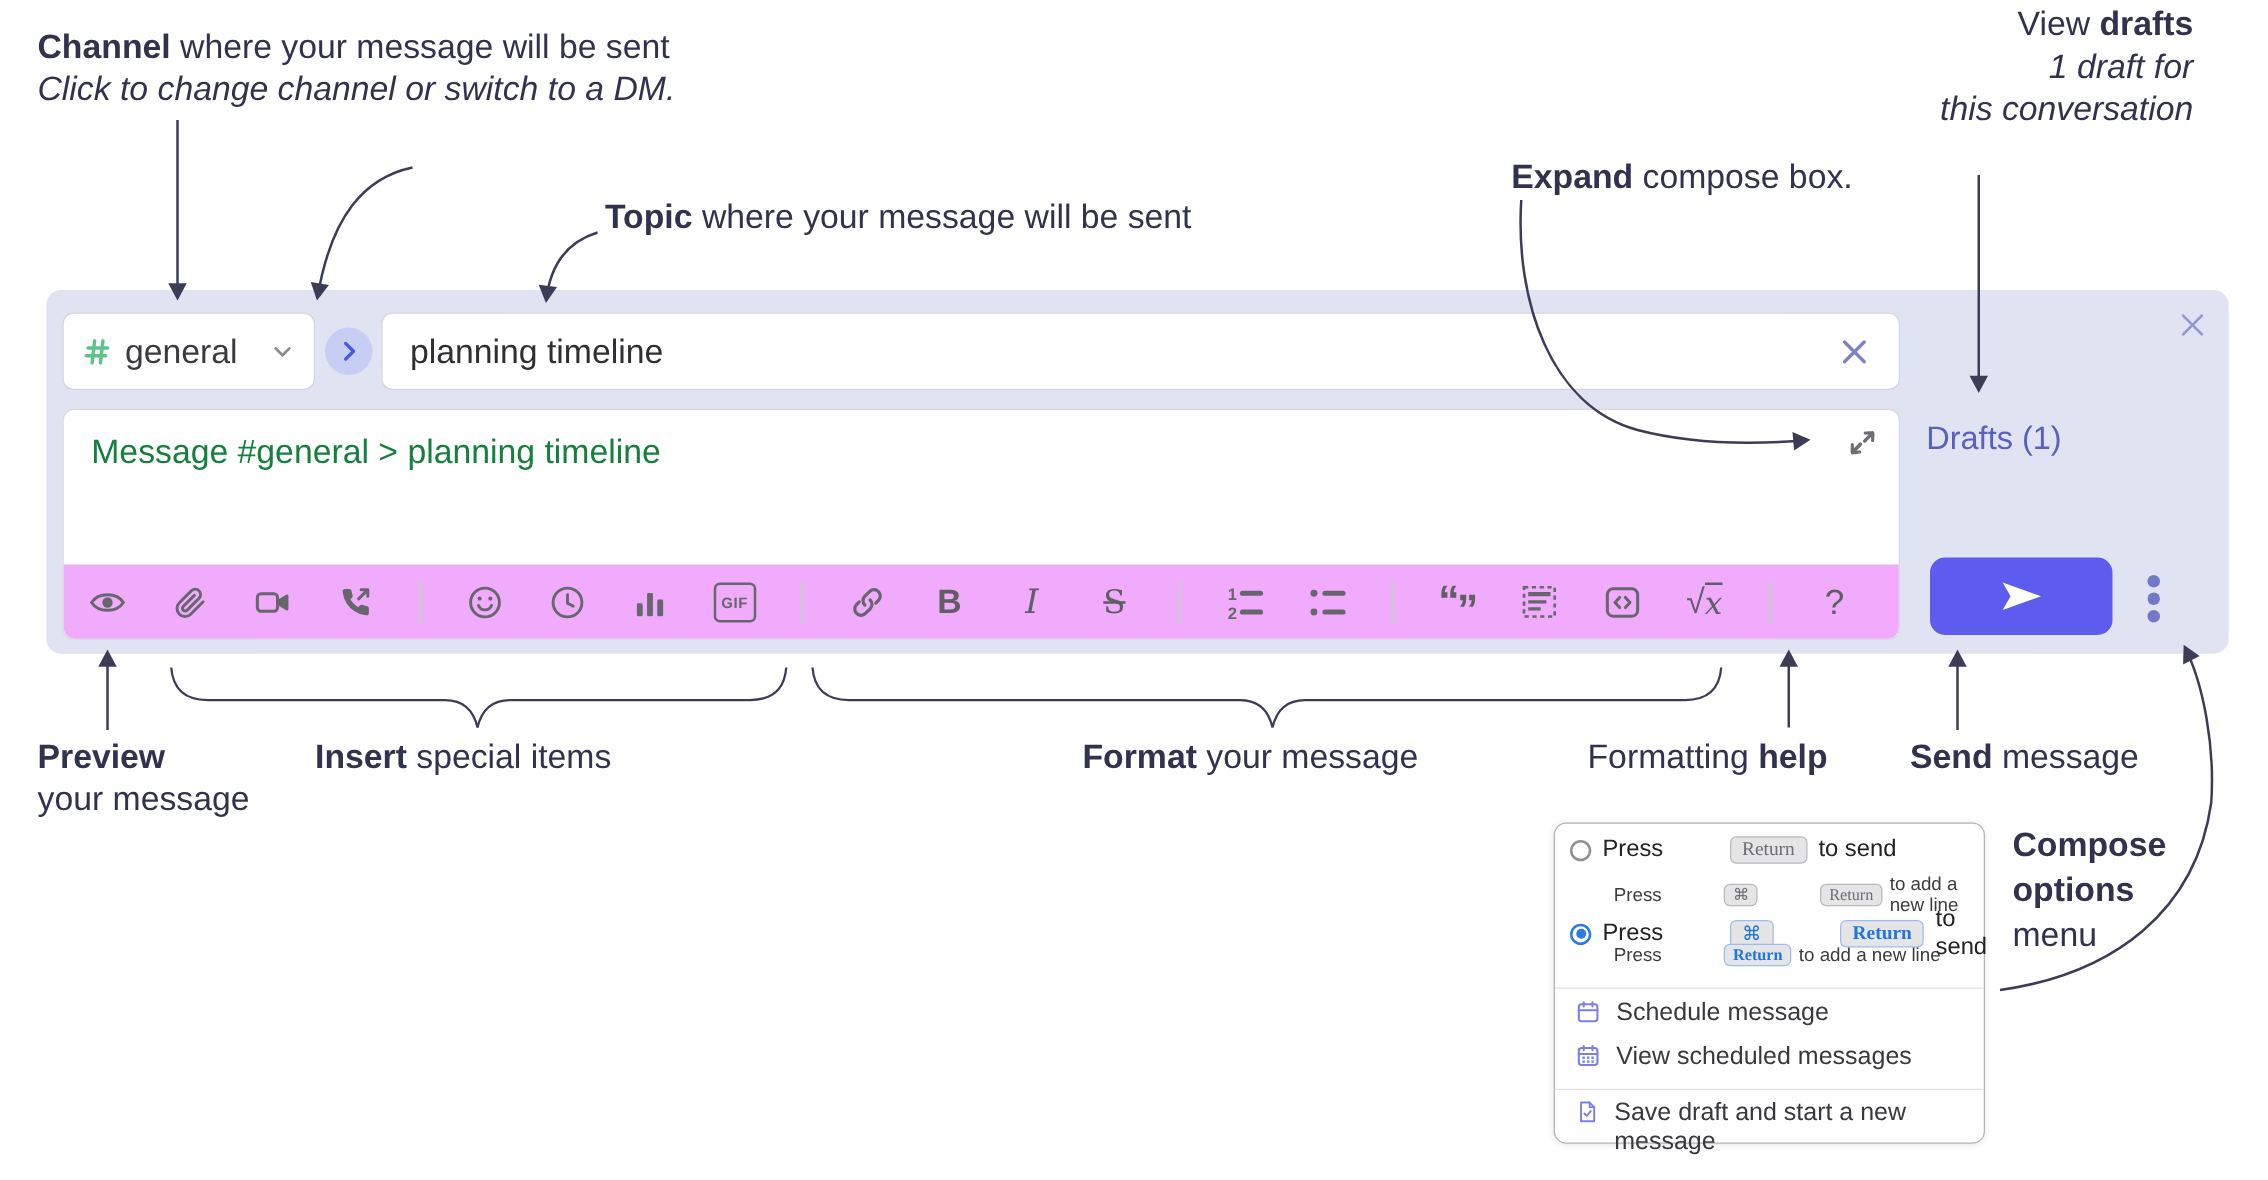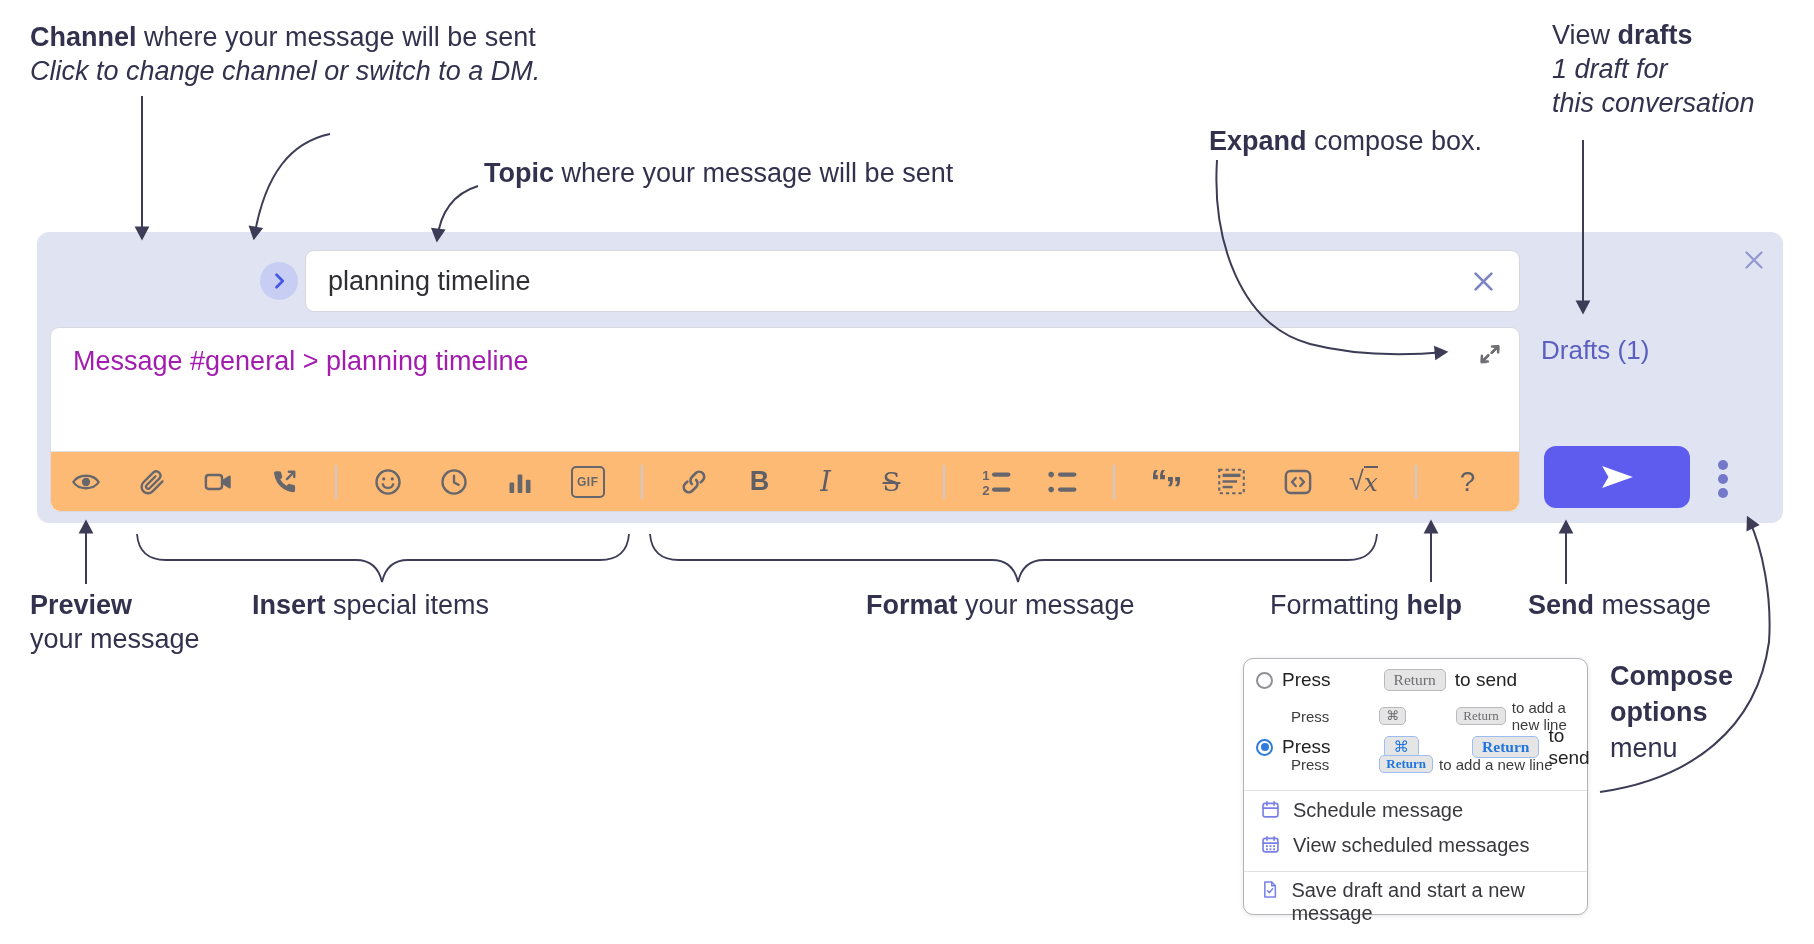--- a/index.html
+++ b/index.html
@@ -24,24 +24,24 @@
   .goto-btn { position:absolute; left:223px; top:30px; width:38px; height:38px; border-radius:50%;
     background:#c8cef3; display:flex; align-items:center; justify-content:center; cursor:pointer; }
   .topic-input { position:absolute; left:268px; top:18px; width:1215px; height:62px; background:#fff;
     border:1px solid #d6d6de; border-radius:9px; display:flex; align-items:center; padding:4px 22px; }
   .topic-input .value { font-size:27px; color:#2e2e33; flex:1; }
   .icon-btn { display:flex; align-items:center; justify-content:center; cursor:pointer; }
   .close-x { position:absolute; left:1705px; top:16px; width:24px; height:24px; }
 
   .msg-box { position:absolute; left:13px; top:95px; width:1470px; height:185px; background:#fff;
     border:1px solid #d9d9df; border-radius:9px; }
-  .placeholder { position:absolute; left:22px; top:18px; font-size:27px; color:#a21caf; }
+  .placeholder { position:absolute; left:22px; top:18px; font-size:27px; color:#15803d; }
   .expand-ic { position:absolute; right:16px; top:13px; width:26px; height:26px; }
 
-  .fmt-toolbar { position:absolute; left:0; bottom:0; width:100%; height:60px; background:#fdba74;
+  .fmt-toolbar { position:absolute; left:0; bottom:0; width:100%; height:60px; background:#f0abfc;
     border-top:1px solid #e3e3e8; border-radius:0 0 9px 9px; display:flex; align-items:center;
     padding-left:20px; gap:36px; }
   .tb { width:30px; height:32px; display:flex; align-items:center; justify-content:center;
     color:#66666c; cursor:pointer; flex:0 0 auto; }
   .tb svg { display:block; }
   .tb-div { width:2px; height:34px; background:#c9c9cf; flex:0 0 auto; }
   .tb-b { font-size:27px; font-weight:700; color:#5e5e64; }
   .tb-i { font-size:27px; font-style:italic; font-family:"DejaVu Serif",serif; color:#5e5e64; }
   .tb-s { font-size:26px; font-family:"DejaVu Serif",serif; color:#5e5e64; text-decoration:line-through; text-decoration-thickness:2px; }
   .gifbox { border:2.2px solid #66666c; border-radius:5px; font-size:12px; font-weight:700;
@@ -88,21 +88,21 @@
 
 
   <div class="ann" style="left:484px;top:156px;">
     <b>Topic</b><span> where your message will be sent</span>
   </div>
 
   <div class="ann" style="left:1209px;top:124px;">
     <b>Expand</b><span> compose box.</span>
   </div>
 
-  <div class="ann" style="left:1552px;top:18px;">
+  <div class="ann" style="left:1552px;top:2px;text-align:right;">
     <div><span>View </span><b>drafts</b></div>
     <div class="it">1 draft for</div>
     <div class="it">this conversation</div>
   </div>
 
   <div class="ann" style="left:30px;top:588px;">
     <div><b>Preview</b></div>
     <div>your message</div>
   </div>
 
@@ -123,20 +123,29 @@
   </div>
 
   <div class="ann" style="left:1610px;top:658px;line-height:36px;">
     <div><b>Compose</b></div>
     <div><b>options</b></div>
     <div>menu</div>
   </div>
 
   <div class="compose">
 
+    <div class="chan-select">
+      <svg width="25" height="25" viewBox="0 0 24 24" fill="none" stroke="#5cc389" stroke-width="2.6" stroke-linecap="round">
+          <path d="M10.3 3.5 L8.3 20.5 M16.7 3.5 L14.7 20.5 M5.2 9 H20.2 M3.8 15 H18.8"></path>
+        </svg>
+      <span class="label">general</span>
+      <svg width="22" height="22" viewBox="0 0 24 24" fill="none" stroke="#8a8a90" stroke-width="2.4" stroke-linecap="round" stroke-linejoin="round">
+          <polyline points="6,9.5 12,15.5 18,9.5"></polyline>
+        </svg>
+    </div>
 
     <div class="goto-btn">
       <svg width="20" height="20" viewBox="0 0 24 24" fill="none" stroke="#4359e6" stroke-width="3.2" stroke-linecap="round" stroke-linejoin="round">
           <polyline points="9,4.5 16.5,12 9,19.5"></polyline>
         </svg>
     </div>
 
     <div class="topic-input">
       <span class="value">planning timeline</span>
       <span class="icon-btn">

